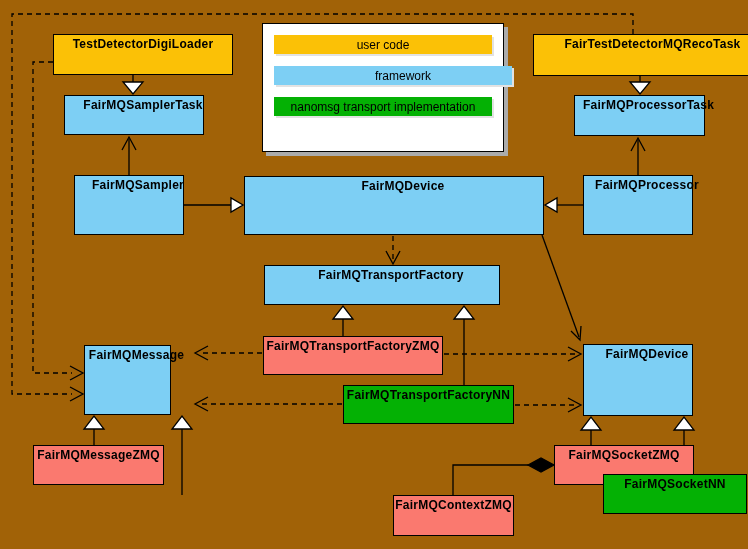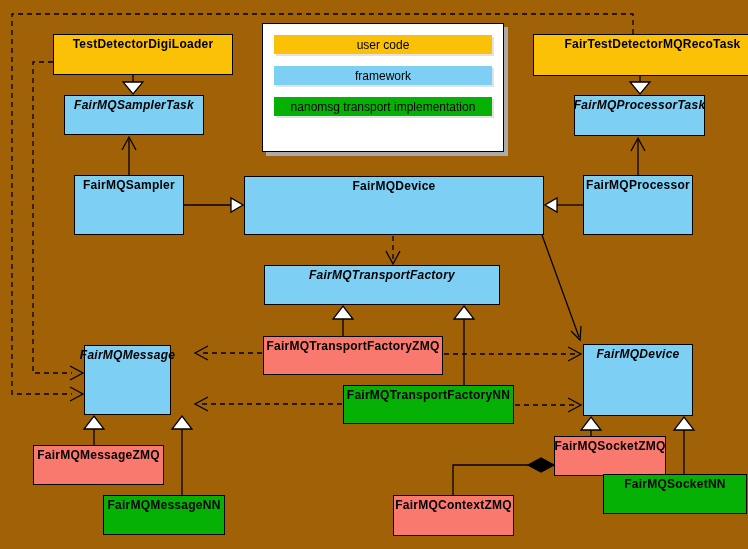--- a/index.html
+++ b/index.html
@@ -10,23 +10,23 @@
   .edges{position:absolute;left:0;top:0;width:748px;height:549px;}
   .edges line,.edges path,.edges polyline{stroke:#000;stroke-width:1.3;fill:none;}
   .edges .dash{stroke-dasharray:5 4;}
   .edges .tri{fill:#fff;stroke:#000;stroke-width:1.3;}
   .edges .diamond{fill:#000;stroke:#000;stroke-width:1.3;}
   .node{
     position:absolute;box-sizing:border-box;border:1.3px solid #000;
     display:flex;align-items:flex-start;justify-content:center;text-align:center;
     font-weight:bold;font-size:12px;letter-spacing:.25px;color:#000;padding:2px;
   }
-  .abstract{font-style:italic;}
+  .abstract{}
   .cat-user{background:var(--user);}
-  .cat-framework{background:var(--framework);}
+  .cat-framework{background:var(--framework);padding-left:20px;}
   .cat-zeromq{background:var(--zeromq);}
   .cat-nanomsg{background:var(--nanomsg);}
   .legend{
     position:absolute;left:262px;top:23px;width:242px;height:129px;box-sizing:border-box;
     background:#fff;border:1.5px solid #000;box-shadow:4px 4px 0 #ababab;
     padding:11px 11px 5px 11px;
   }
   .legend-item{
     width:218px;height:19px;margin:0 auto 12px auto;
     display:flex;align-items:center;justify-content:center;
@@ -174,26 +174,23 @@
   </div>
   <div class="node cat-framework abstract" style="left:84px;top:345px;width:87px;height:70px">
     <span>FairMQMessage</span>
   </div>
   <div class="node cat-framework abstract" style="left:583px;top:344px;width:110px;height:72px">
     <span>FairMQDevice</span>
   </div>
   <div class="node cat-zeromq" style="left:33px;top:445px;width:131px;height:40px">
     <span>FairMQMessageZMQ</span>
   </div>
-  <div class="node cat-nanomsg" style="left:103px;top:495px;width:122px;height:40px">
-    <span>FairMQMessageNN</span>
-  </div>
   <div class="node cat-zeromq" style="left:393px;top:495px;width:121px;height:41px">
     <span>FairMQContextZMQ</span>
   </div>
-  <div class="node cat-zeromq" style="left:554px;top:436px;width:112px;height:40px">
+  <div class="node cat-zeromq" style="left:554px;top:445px;width:140px;height:40px">
     <span>FairMQSocketZMQ</span>
   </div>
   <div class="node cat-nanomsg" style="left:603px;top:474px;width:144px;height:40px">
     <span>FairMQSocketNN</span>
   </div>
 
 </div>
 
 </body></html>

